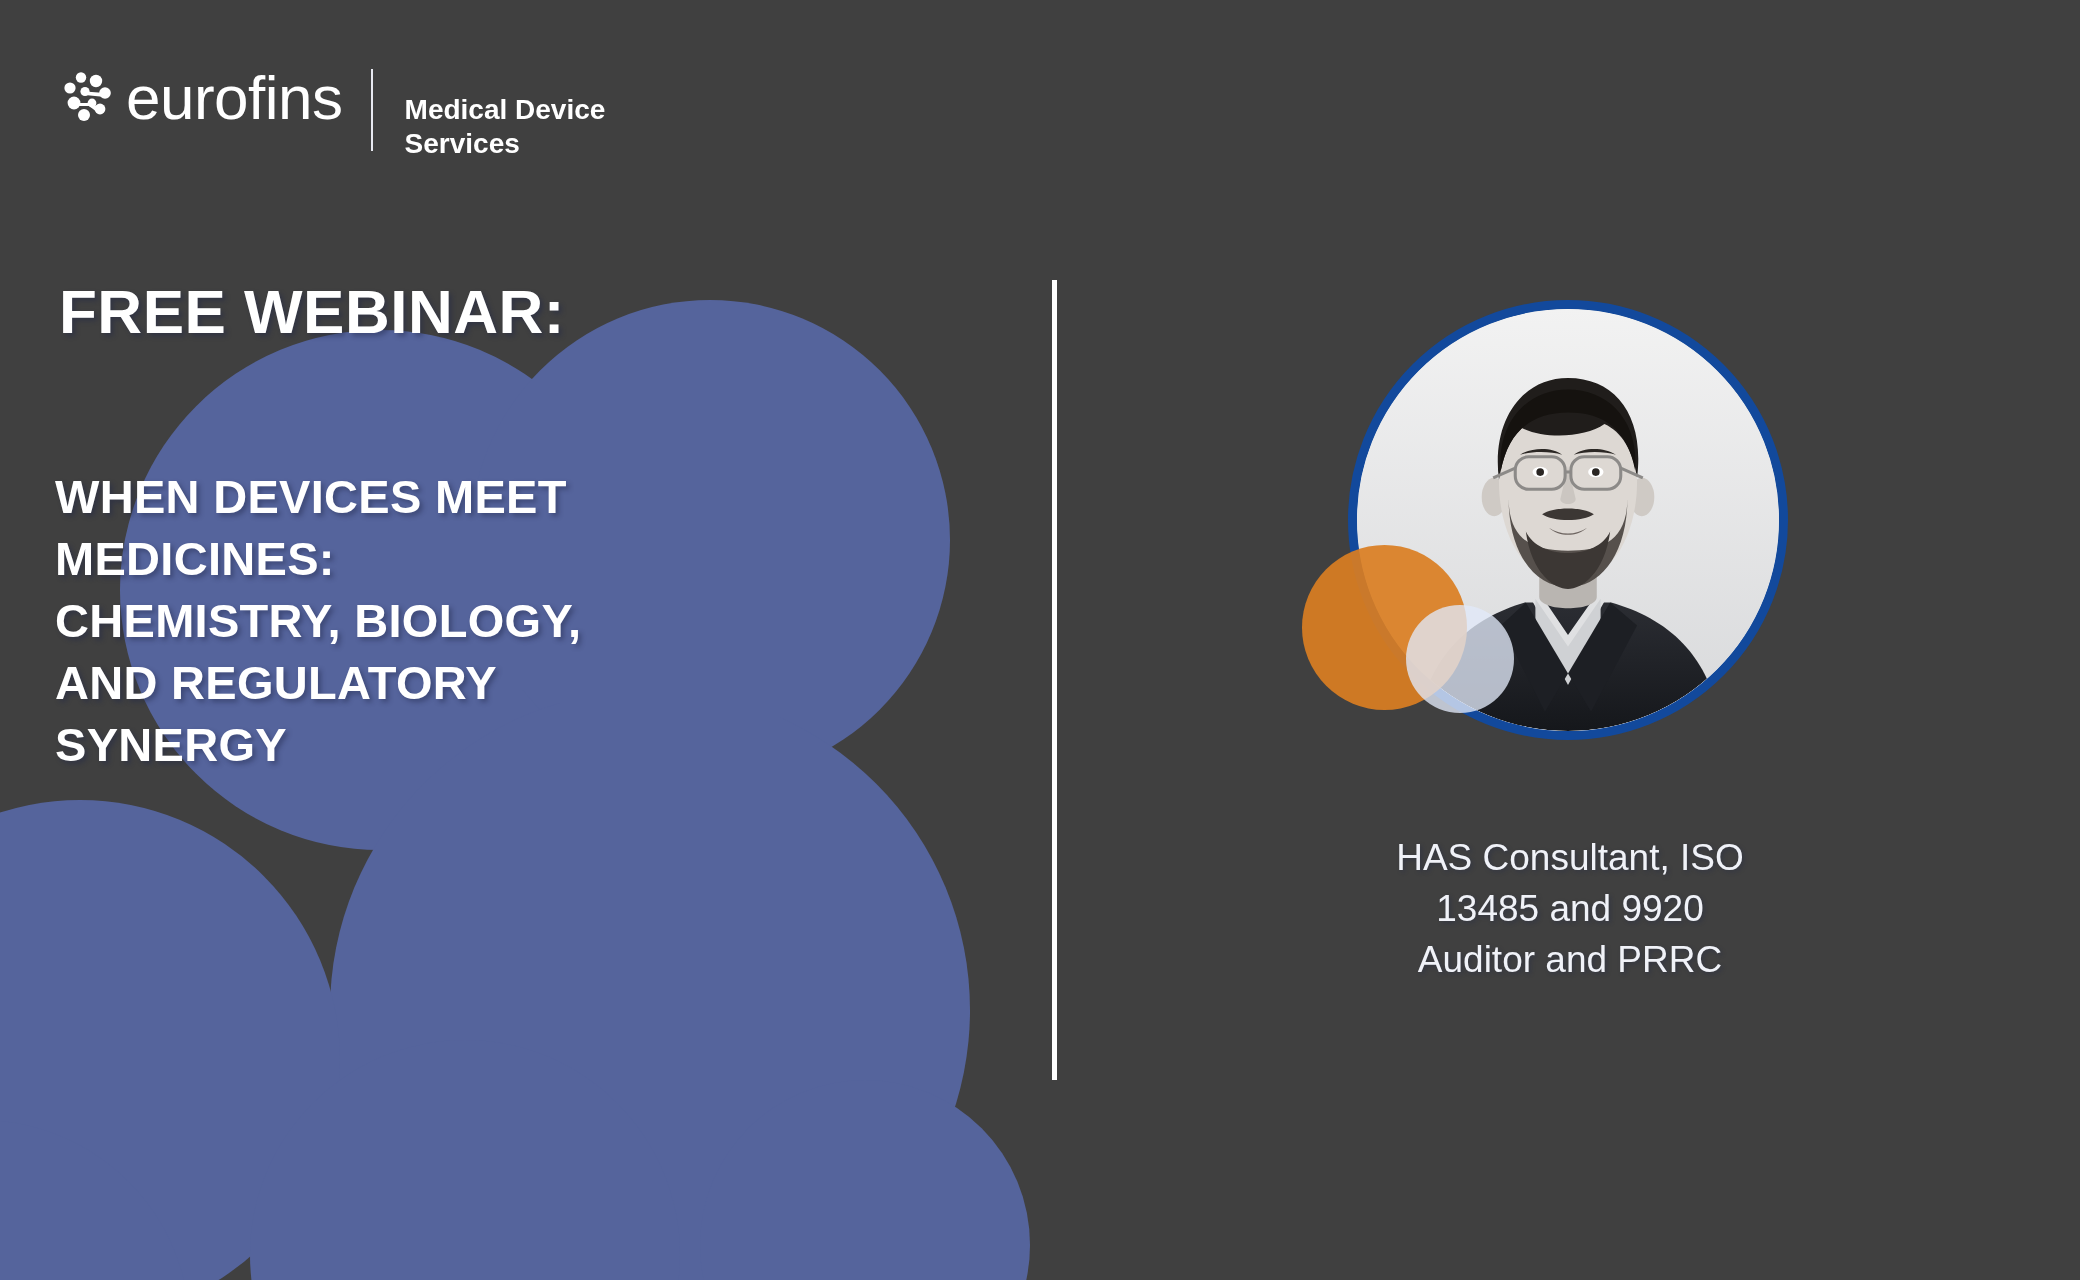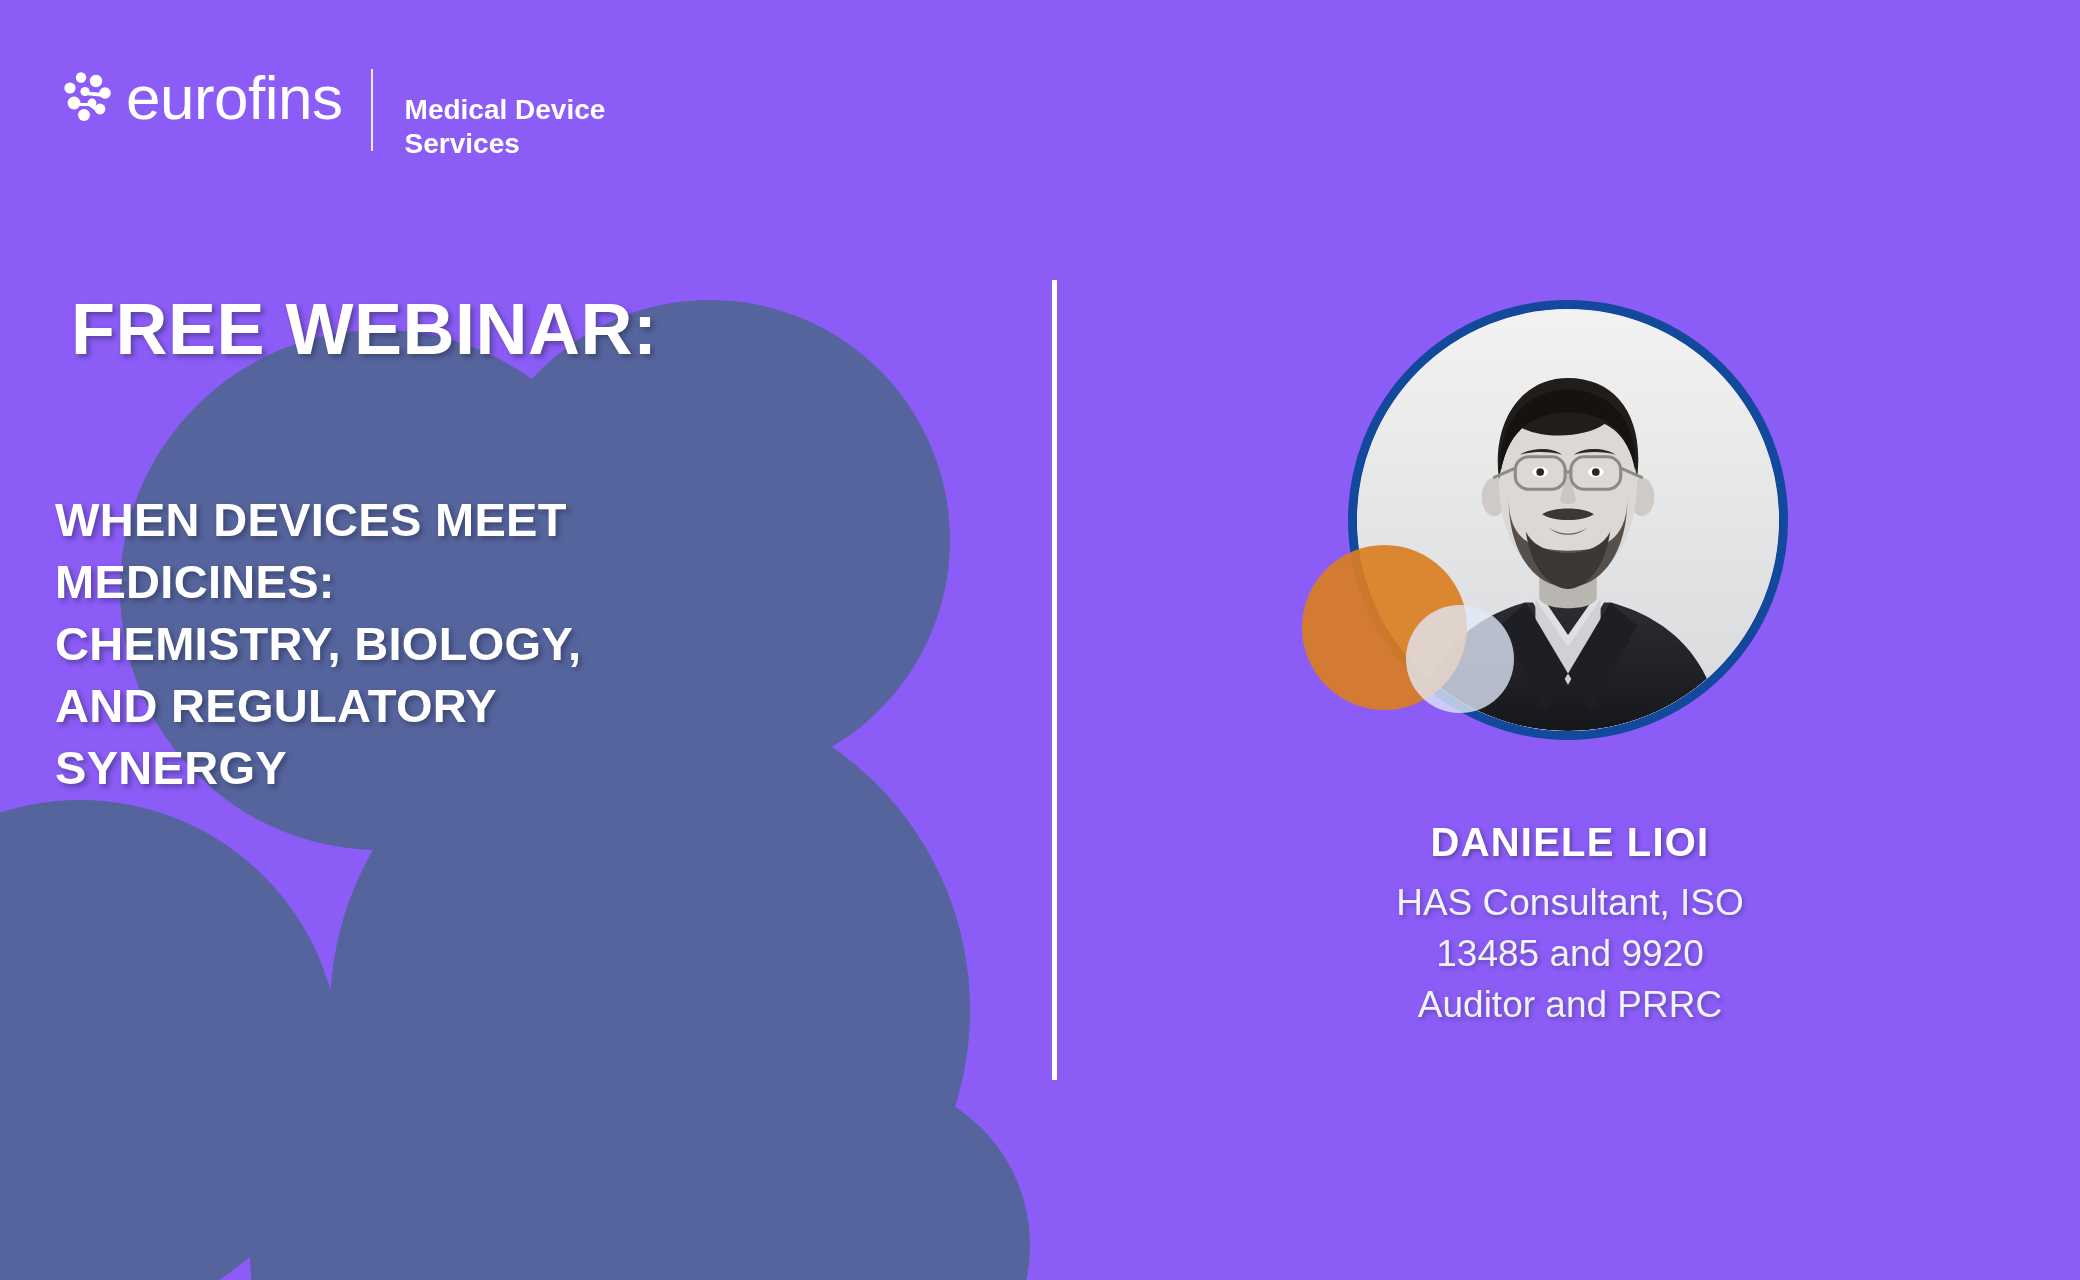--- a/index.html
+++ b/index.html
@@ -4,21 +4,21 @@
 <style>
   html, body {
     margin: 0;
     padding: 0;
     background: #3f4a78;
   }
   #slide {
     position: relative;
     width: 2080px;
     height: 1280px;
-    background: #8b5cf6;
+    background: #404040;
     overflow: hidden;
     font-family: "Liberation Sans", sans-serif;
     -webkit-font-smoothing: antialiased;
   }
 
   
   .blob {
     position: absolute;
     background: #55649c;
     border-radius: 50%;
@@ -82,26 +82,26 @@
 
   
   .left-col {
     position: absolute;
     left: 55px;
     top: 275px;
     width: 860px;
   }
   .eyebrow {
     color: #ffffff;
-    font-size: 72px;
+    font-size: 62px;
     font-weight: bold;
     line-height: 1.08;
     letter-spacing: 0.5px;
     text-shadow: 3px 3px 5px rgba(30,38,72,0.45);
-    margin: 16px;
+    margin: 4px;
   }
   .headline {
     color: #ffffff;
     font-size: 47px;
     font-weight: bold;
     line-height: 1.32;
     letter-spacing: 0.3px;
     text-shadow: 3px 3px 5px rgba(30,38,72,0.45);
     margin: 0;
     margin-top: 120px;
@@ -304,19 +304,18 @@
             </g>
           </g>
         </svg>
       </div>
     </div>
     <div class="circle-orange"></div>
     <div class="circle-light"></div>
   </div>
 
   <div class="speaker">
-    <p class="speaker-name">DANIELE LIOI</p>
     <p class="speaker-role">HAS Consultant, ISO
 13485 and 9920
 Auditor and PRRC</p>
   </div>
 
 </div>
 
 </body></html>

